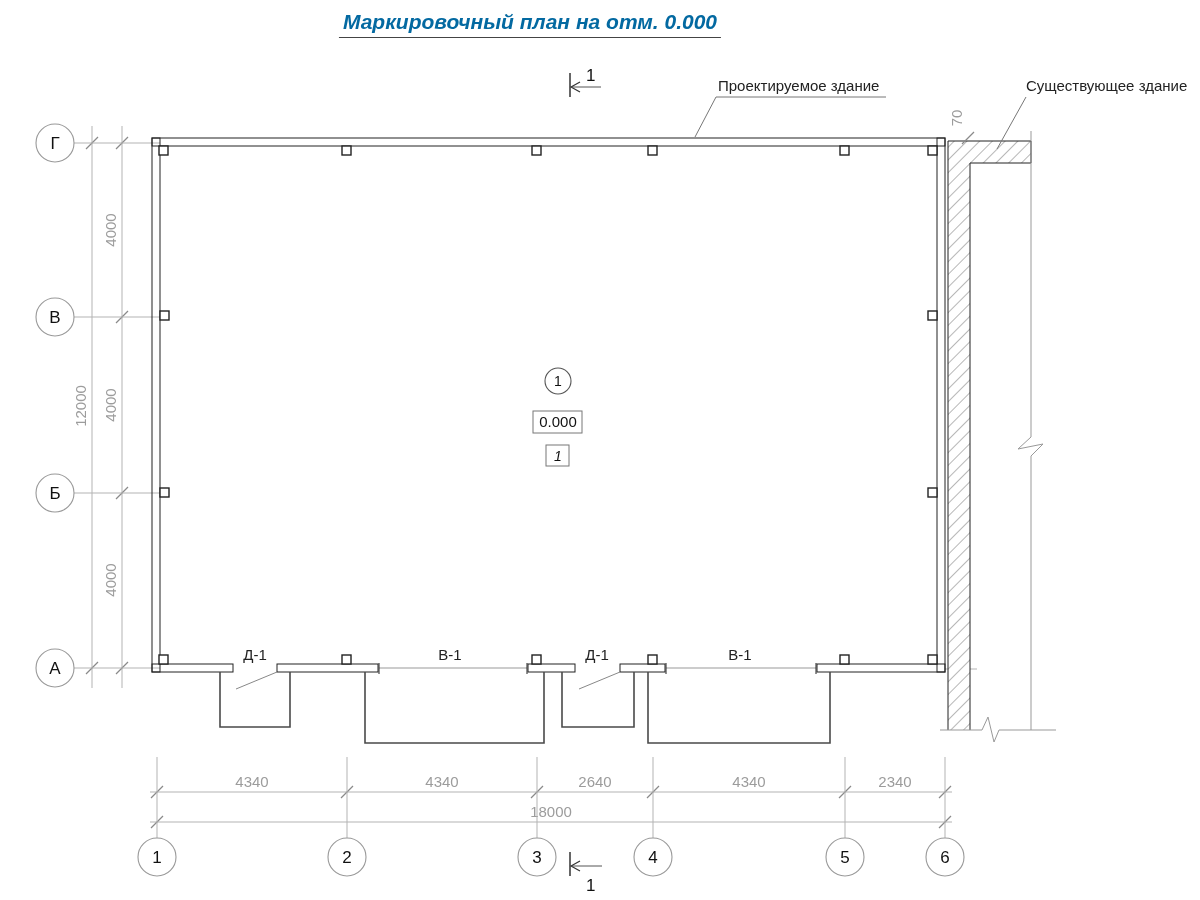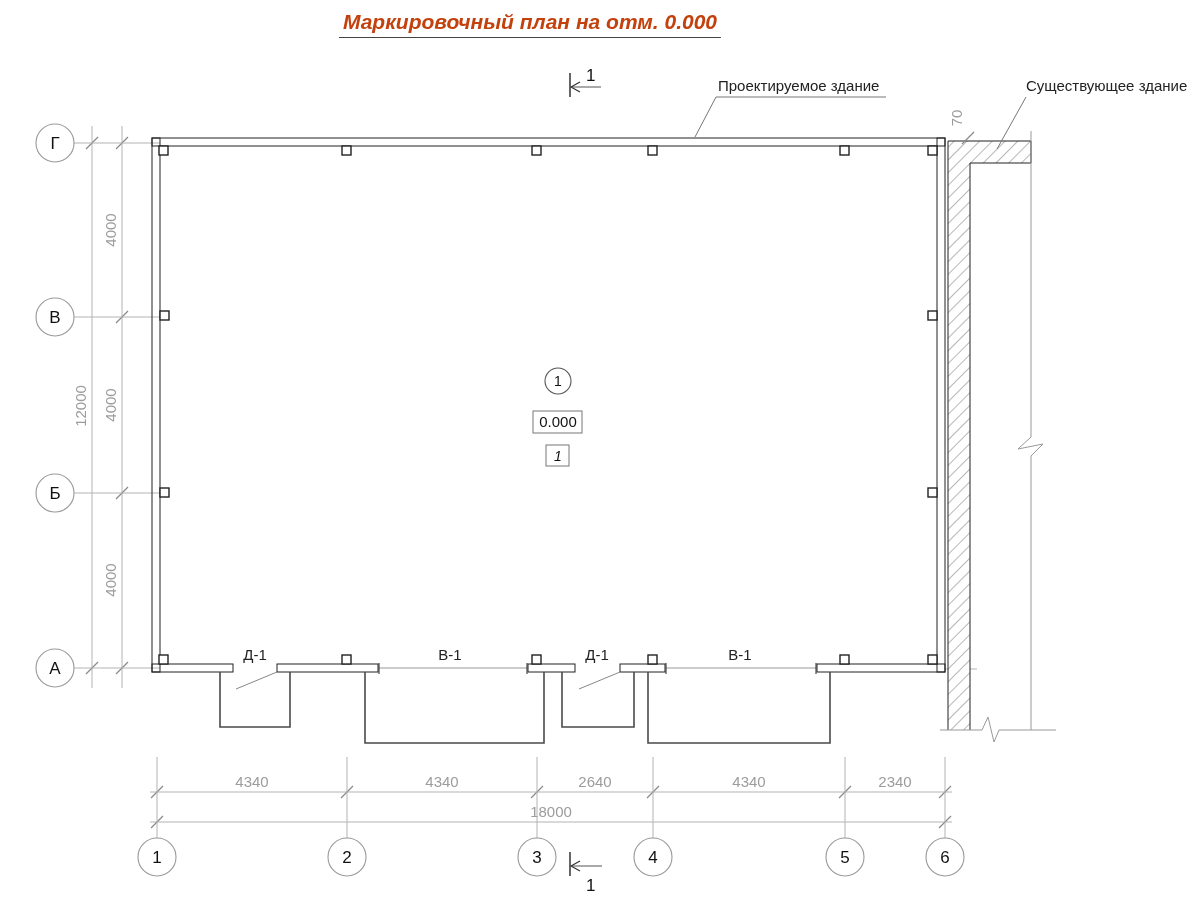--- a/index.html
+++ b/index.html
@@ -1,19 +1,19 @@
 <!DOCTYPE html>
 <html><head>
 <meta charset="utf-8">
 <style>
   html,body{margin:0;padding:0;background:#ffffff;}
   .page{position:relative;width:1200px;height:900px;background:#fff;overflow:hidden;
         font-family:"Liberation Sans", sans-serif;}
   .title{position:absolute;left:530px;top:10px;transform:translateX(-50%);
-         font-size:21px;font-style:italic;font-weight:bold;color:#c2410c;
+         font-size:21px;font-style:italic;font-weight:bold;color:#0369a1;
          border-bottom:1.5px solid #444;padding:0 4px 3px 4px;white-space:nowrap;}
   svg{position:absolute;left:0;top:0;}
   text{font-family:"Liberation Sans", sans-serif;}
   .dimtxt{fill:#9c9c9c;font-size:15px;}
   .axtxt{fill:#111;font-size:17px;}
   .lbl{fill:#222;font-size:15px;}
   .thin{stroke:#b3b3b3;stroke-width:1;fill:none;}
   .slash{stroke:#8a8a8a;stroke-width:1.3;fill:none;}
   .dark{stroke:#222;stroke-width:1;fill:none;}
   .med{stroke:#4a4a4a;stroke-width:1.6;fill:none;}

